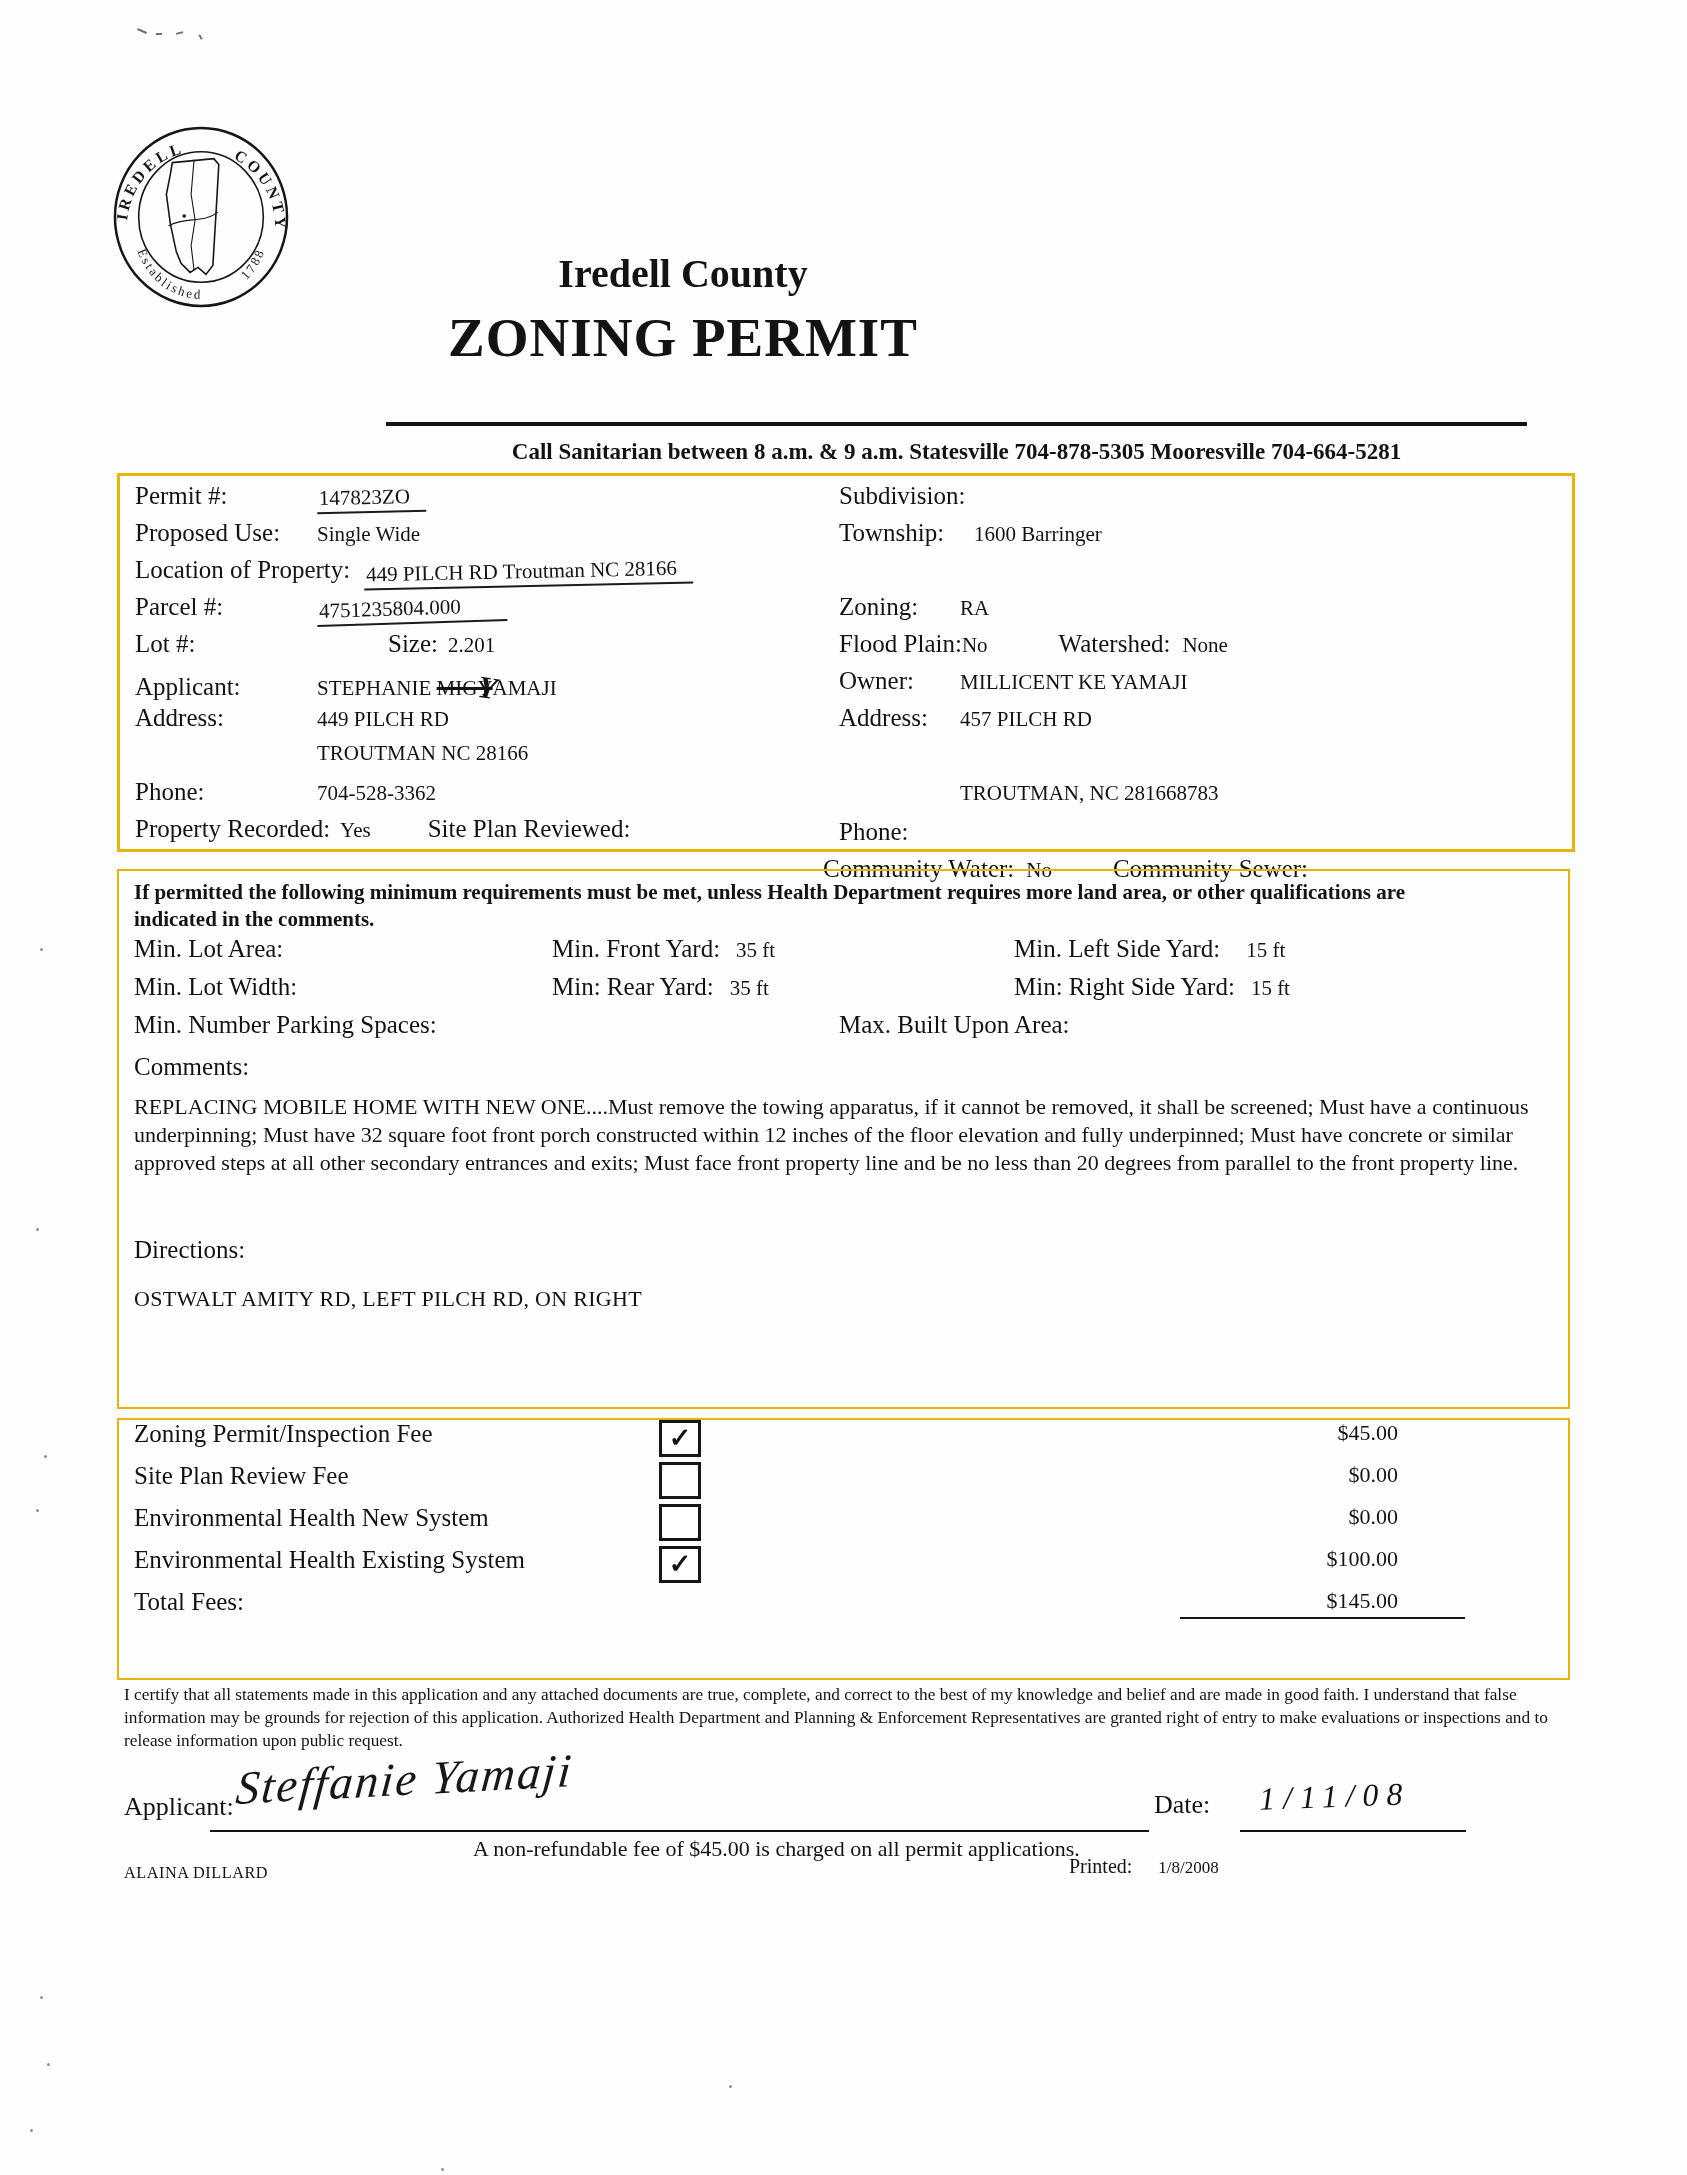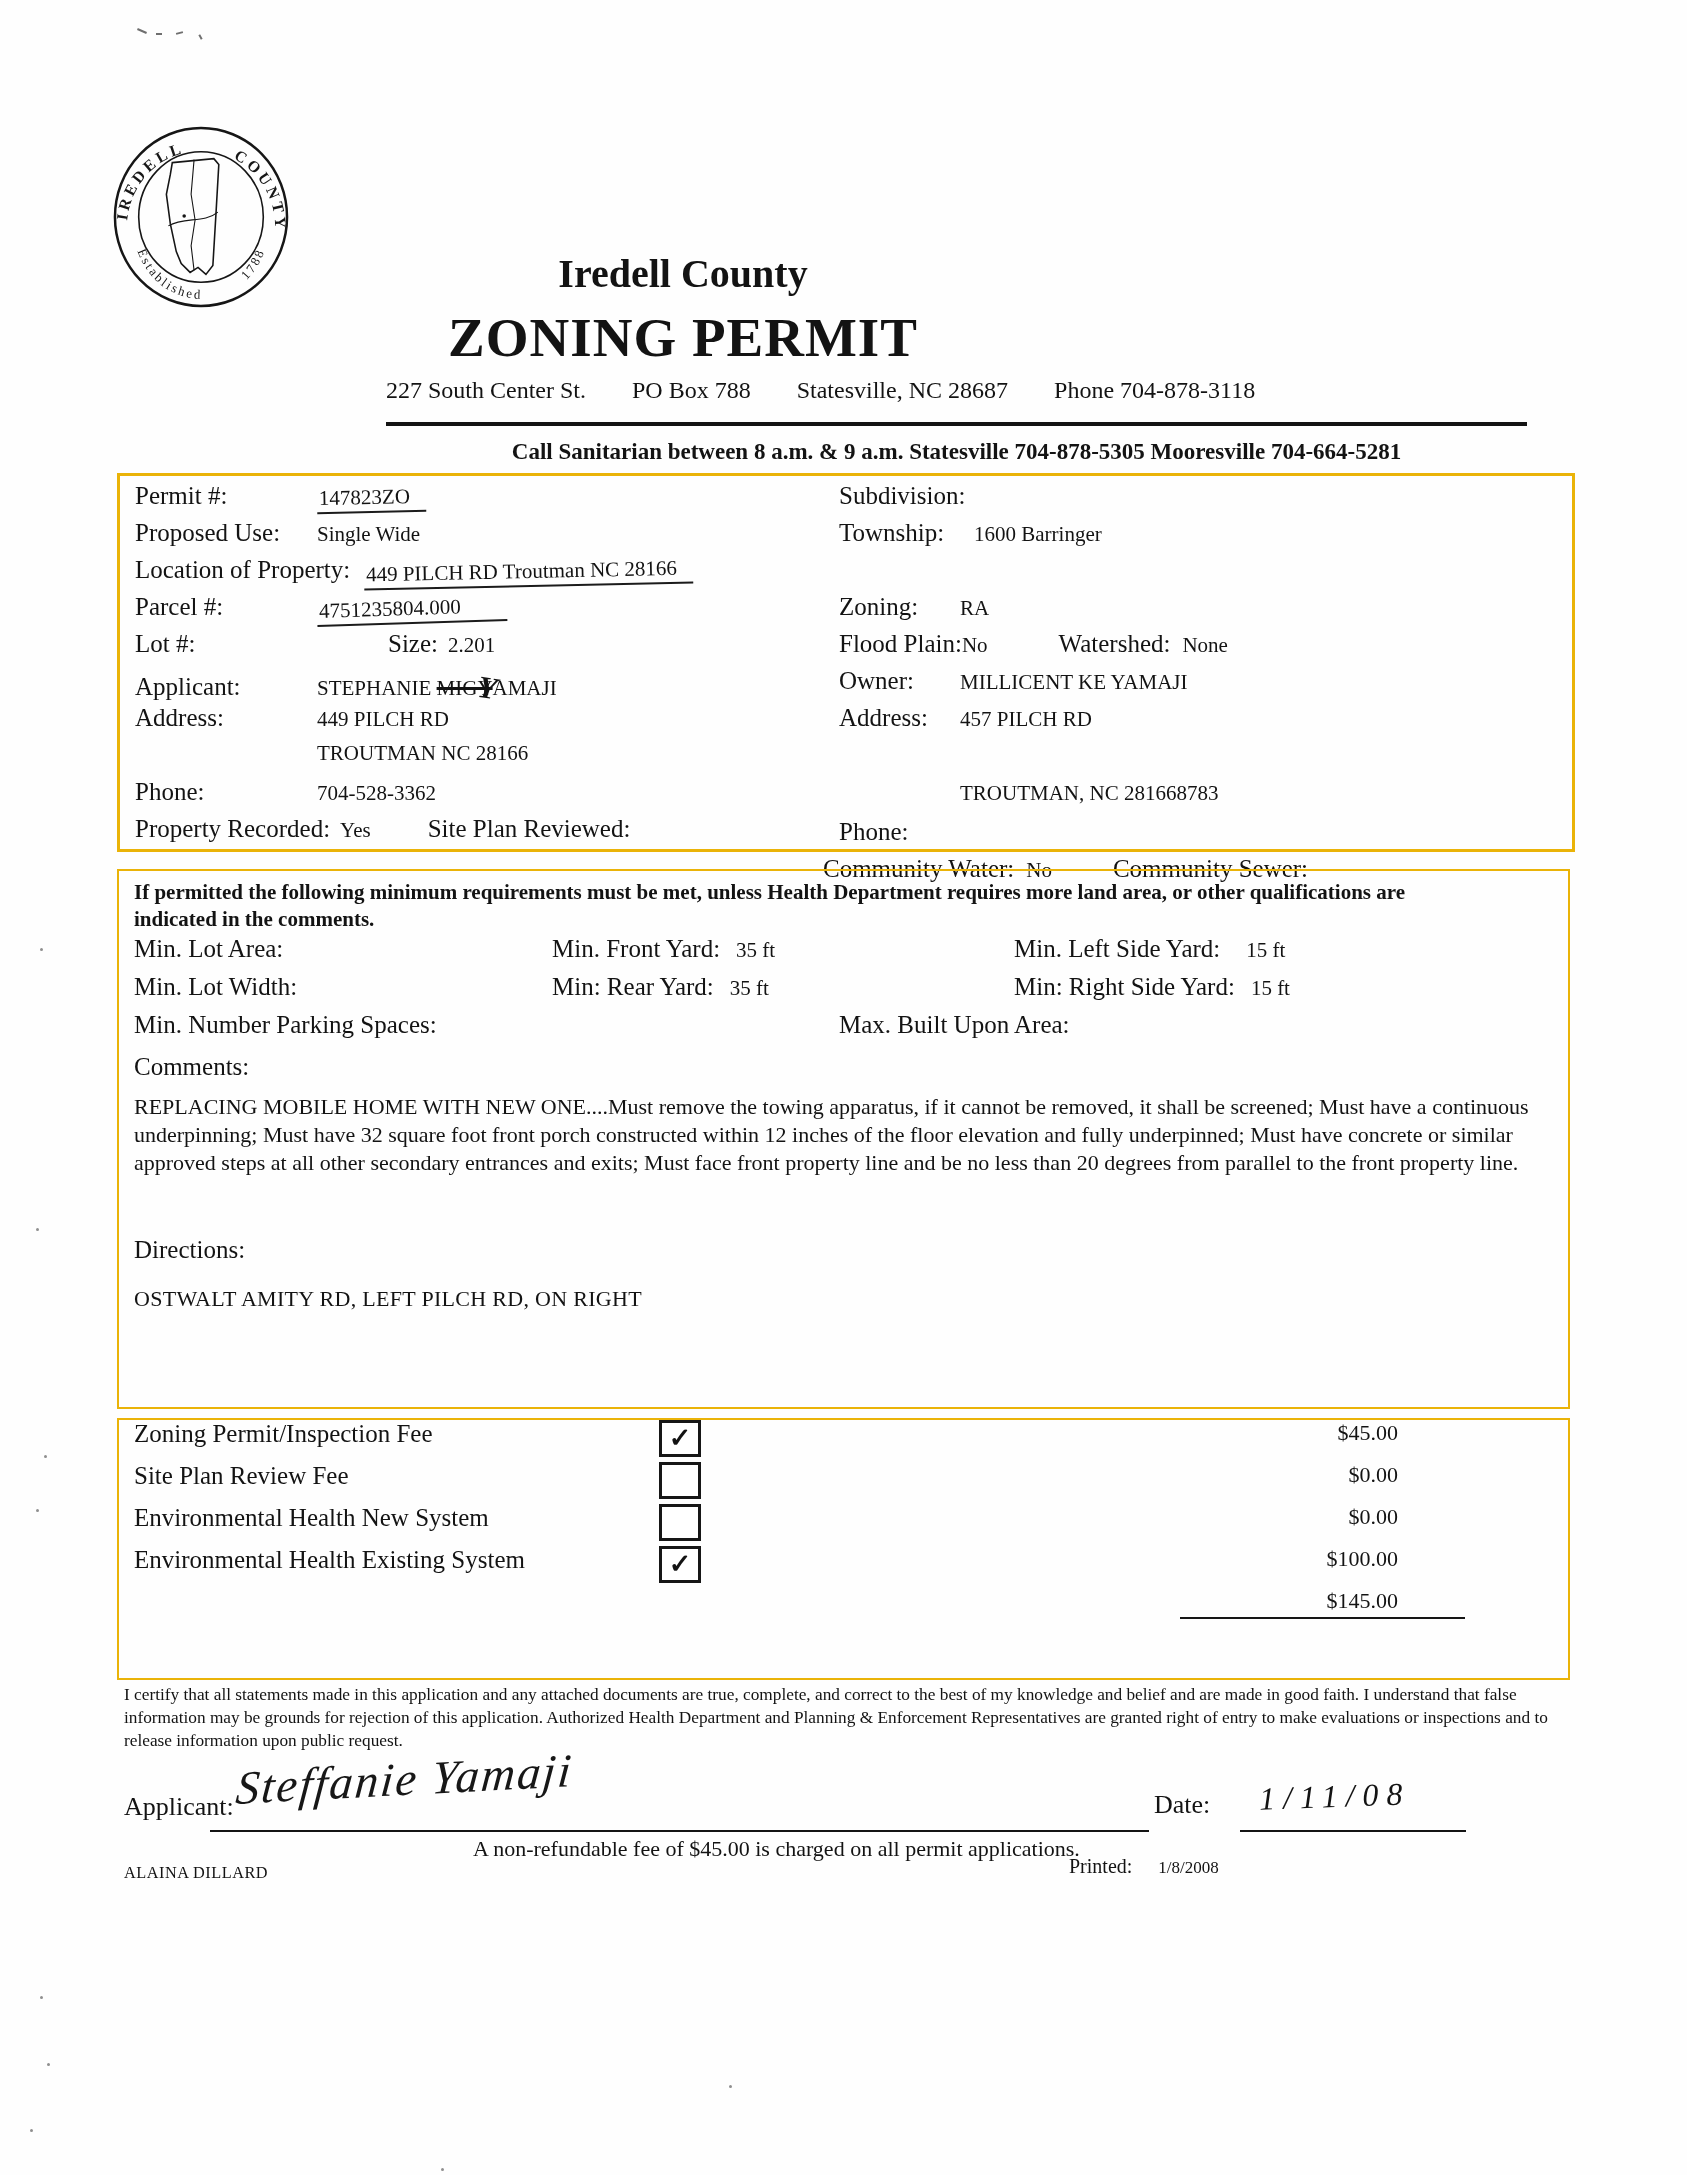--- a/index.html
+++ b/index.html
@@ -112,26 +112,20 @@
     <text font-size="13" letter-spacing="2.5" fill="#161616" font-family="Liberation Serif, serif">
       <textPath href="#arcBottom" startOffset="76%">1788</textPath>
     </text>
   </svg>
 
   <div class="abs title-block">
     <div class="county-name">Iredell County</div>
     <div class="permit-title">ZONING PERMIT</div>
   </div>
 
-  <div class="abs addr-row">
-    <span>227 South Center St.</span>
-    <span>PO Box 788</span>
-    <span>Statesville, NC 28687</span>
-    <span>Phone 704-878-3118</span>
-  </div>
 
   <div class="abs top-rule"></div>
   <div class="abs sanitarian">Call Sanitarian between 8 a.m. &amp; 9 a.m. Statesville 704-878-5305 Mooresville 704-664-5281</div>
 
   <div class="abs box box1">
     <div class="col-left">
       <div class="frow">
         <span class="lbl wL">Permit #:</span>
         <span class="val hand-underline">147823ZO</span>
       </div>
@@ -286,20 +280,21 @@
       <span class="fee-label">Environmental Health Existing System</span>
       <span class="cbx">
           <span>✓</span>
         </span>
       <span class="fee-amount">$100.00</span>
     </div>
 
     <div class="total-line"></div>
 
     <div class="fee-row">
+      <span class="fee-label">Total Fees:</span>
       <span class="fee-amount">$145.00</span>
     </div>
   </div>
 
   <div class="abs cert">I certify that all statements made in this application and any attached documents are true, complete, and correct to the best of my knowledge and belief and are made in good faith. I understand that false information may be grounds for rejection of this application. Authorized Health Department and Planning &amp; Enforcement Representatives are granted right of entry to make evaluations or inspections and to release information upon public request.</div>
 
   <div class="abs applicant-label">Applicant:</div>
   <div class="abs sig-name">Steffanie Yamaji</div>
   <div class="abs sig-line"></div>
 

